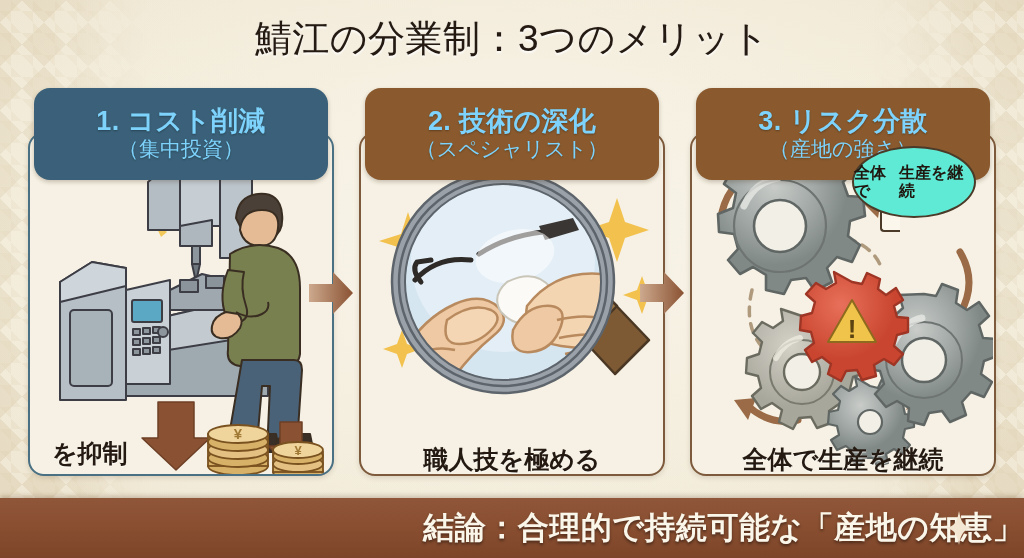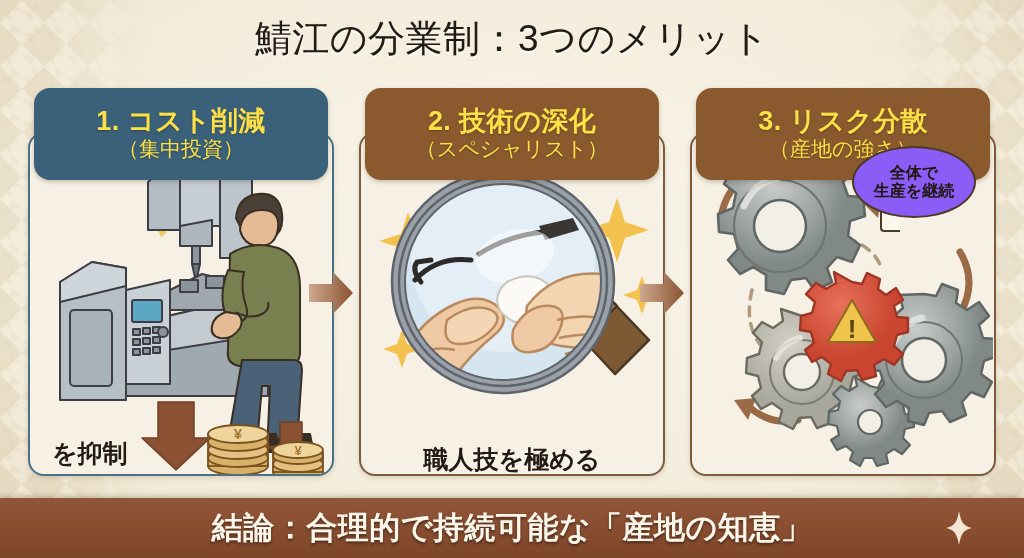--- a/index.html
+++ b/index.html
@@ -66,21 +66,21 @@
     box-shadow: 0 2px 5px rgba(90,60,30,.16);
     overflow: hidden;
   }
   .panel#panel-1 .panel-body { border-color: #4a7084; }
 
   .panel-header {
     position: absolute; top: 0; left: 6px; right: 6px; height: 92px;
     border-radius: 16px;
     display: flex; flex-direction: column;
     align-items: center; justify-content: center;
-    color: #fde047;
+    color: #7dd3fc;
     z-index: 3;
     box-shadow: 0 2px 4px rgba(60,40,20,.25);
   }
   .panel-header .h-main {
     font-size: 27px; font-weight: 700; letter-spacing: .3px; line-height: 1.1;
     text-shadow: 0 1px 2px rgba(0,0,0,.30);
   }
   .panel-header .h-sub {
     font-size: 21px; font-weight: 400; line-height: 1.15; margin-top: 1px;
     text-shadow: 0 1px 2px rgba(0,0,0,.28);
@@ -101,42 +101,42 @@
   .connector {
     position: absolute; top: 268px; width: 44px; height: 50px; z-index: 7;
   }
   .connector#connector-1 { left: 309px; }
   .connector#connector-2 { left: 640px; }
 
   
   .bottom-bar {
     position: absolute; left: 0; bottom: 0; width: 1024px; height: 60px;
     background: linear-gradient(180deg, #90563a 0%, #8a4f31 45%, #7d4529 100%);
-    display: flex; align-items: center; justify-content: center;
+    display: flex; align-items: center; justify-content: flex-end;
     z-index: 9;
     box-shadow: 0 -2px 5px rgba(80,45,20,.25);
   }
   .bottom-bar .txt {
     color: #fbf6ea; font-size: 31px; font-weight: 700; letter-spacing: .5px;
     text-shadow: 0 2px 3px rgba(0,0,0,.45);
   }
   .bar-sparkle {
     position: absolute; right: 52px; top: 50%; transform: translateY(-50%);
     width: 26px; height: 34px;
   }
 
   
   .bubble {
     position: absolute; left: 160px; top: 12px; width: 124px; height: 72px;
     z-index: 6;
   }
   .bubble .oval {
     position: absolute; inset: 0;
-    background: #8b5cf6; border: 2.5px solid #4b3a28; border-radius: 50%;
-    display: flex; flex-direction: column; align-items: center; justify-content: center;
+    background: #5eead4; border: 2.5px solid #4b3a28; border-radius: 50%;
+    display: flex; flex-direction: row; align-items: center; 
     line-height: 1.12;
   }
   .bubble .l { font-size: 16px; font-weight: 700; color: #201810; }
   .bubble .tail {
     position: absolute; left: 28px; bottom: -14px; width: 20px; height: 20px;
     background: #fbf7ec;
     border-left: 2.5px solid #4b3a28; border-bottom: 2.5px solid #4b3a28;
     transform: rotate(-20deg) skewX(-12px);
     border-bottom-left-radius: 4px;
   }
@@ -409,20 +409,23 @@
       </div>
 
       <div class="bubble">
         <div class="tail"></div>
         <div class="oval">
           <span class="l">全体で</span>
           <span class="l">生産を継続</span>
         </div>
       </div>
 
+      <div class="caption">
+        <div>全体で生産を継続</div>
+      </div>
     </div>
     <div class="panel-header" id="panel-3-header" style="background: rgb(138, 90, 46);">
       <div class="h-main">3. リスク分散</div>
       <div class="h-sub">（産地の強さ）</div>
     </div>
   </div>
 
   <div class="connector" id="connector-1">
     <svg width="44" height="50" viewBox="0 0 44 50" xmlns="http://www.w3.org/2000/svg">
       <defs>

